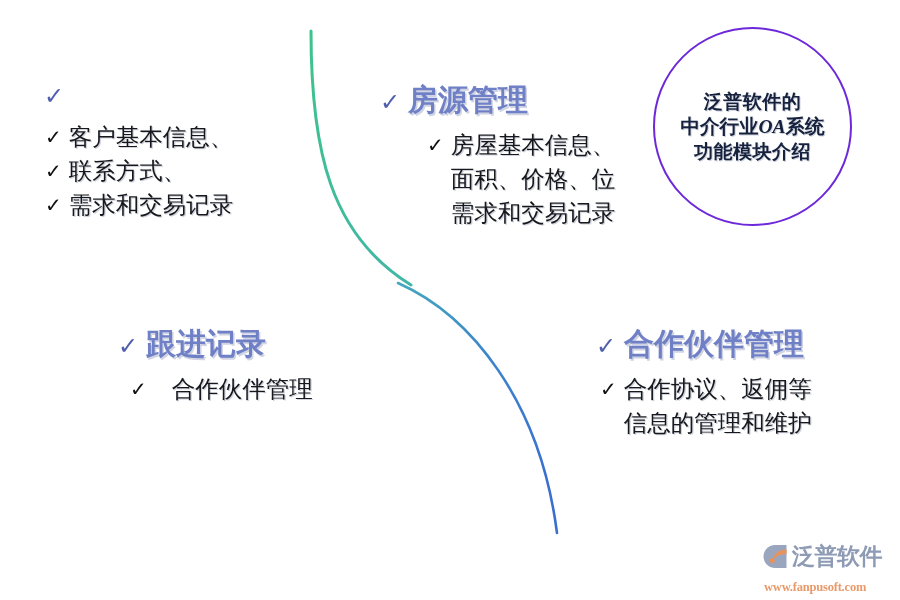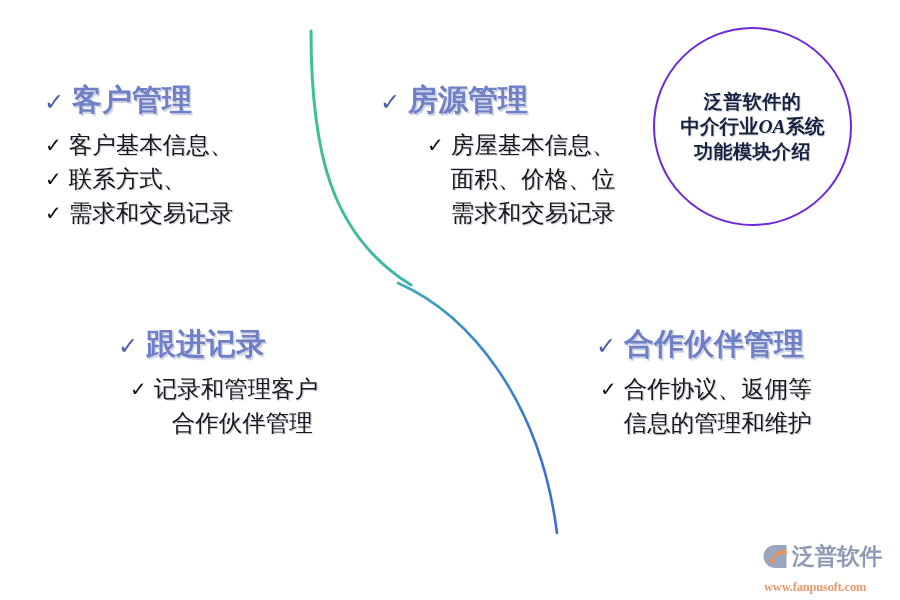--- a/index.html
+++ b/index.html
@@ -190,21 +190,20 @@
 
   <div class="circle-badge">
     <div class="circle-line">泛普软件的</div>
     <div class="circle-line mid"><span>中介行业</span><span class="oa">OA</span><span>系统</span></div>
     <div class="circle-line">功能模块介绍</div>
   </div>
 
   <div class="quad" id="quad-customer">
     <div class="q-head">
       <span class="tick">✓</span>
-      <span>客户管理</span>
     </div>
     <div class="q-body">
       <div class="b-row">
         <span class="tick">✓</span>
         <span class="btext">
             <span>客户基本信息、</span>
           </span>
       </div>
       <div class="b-row">
         <span class="tick">✓</span>
@@ -240,21 +239,20 @@
 
   <div class="quad" id="quad-follow">
     <div class="q-head">
       <span class="tick">✓</span>
       <span>跟进记录</span>
     </div>
     <div class="q-body">
       <div class="b-row">
         <span class="tick">✓</span>
         <span class="btext">
-          <span>记录和管理客户</span>
           <span style="text-indent:18px;">合作伙伴管理</span>
         </span>
       </div>
     </div>
   </div>
 
   <div class="quad" id="quad-partner">
     <div class="q-head">
       <span class="tick">✓</span>
       <span>合作伙伴管理</span>

